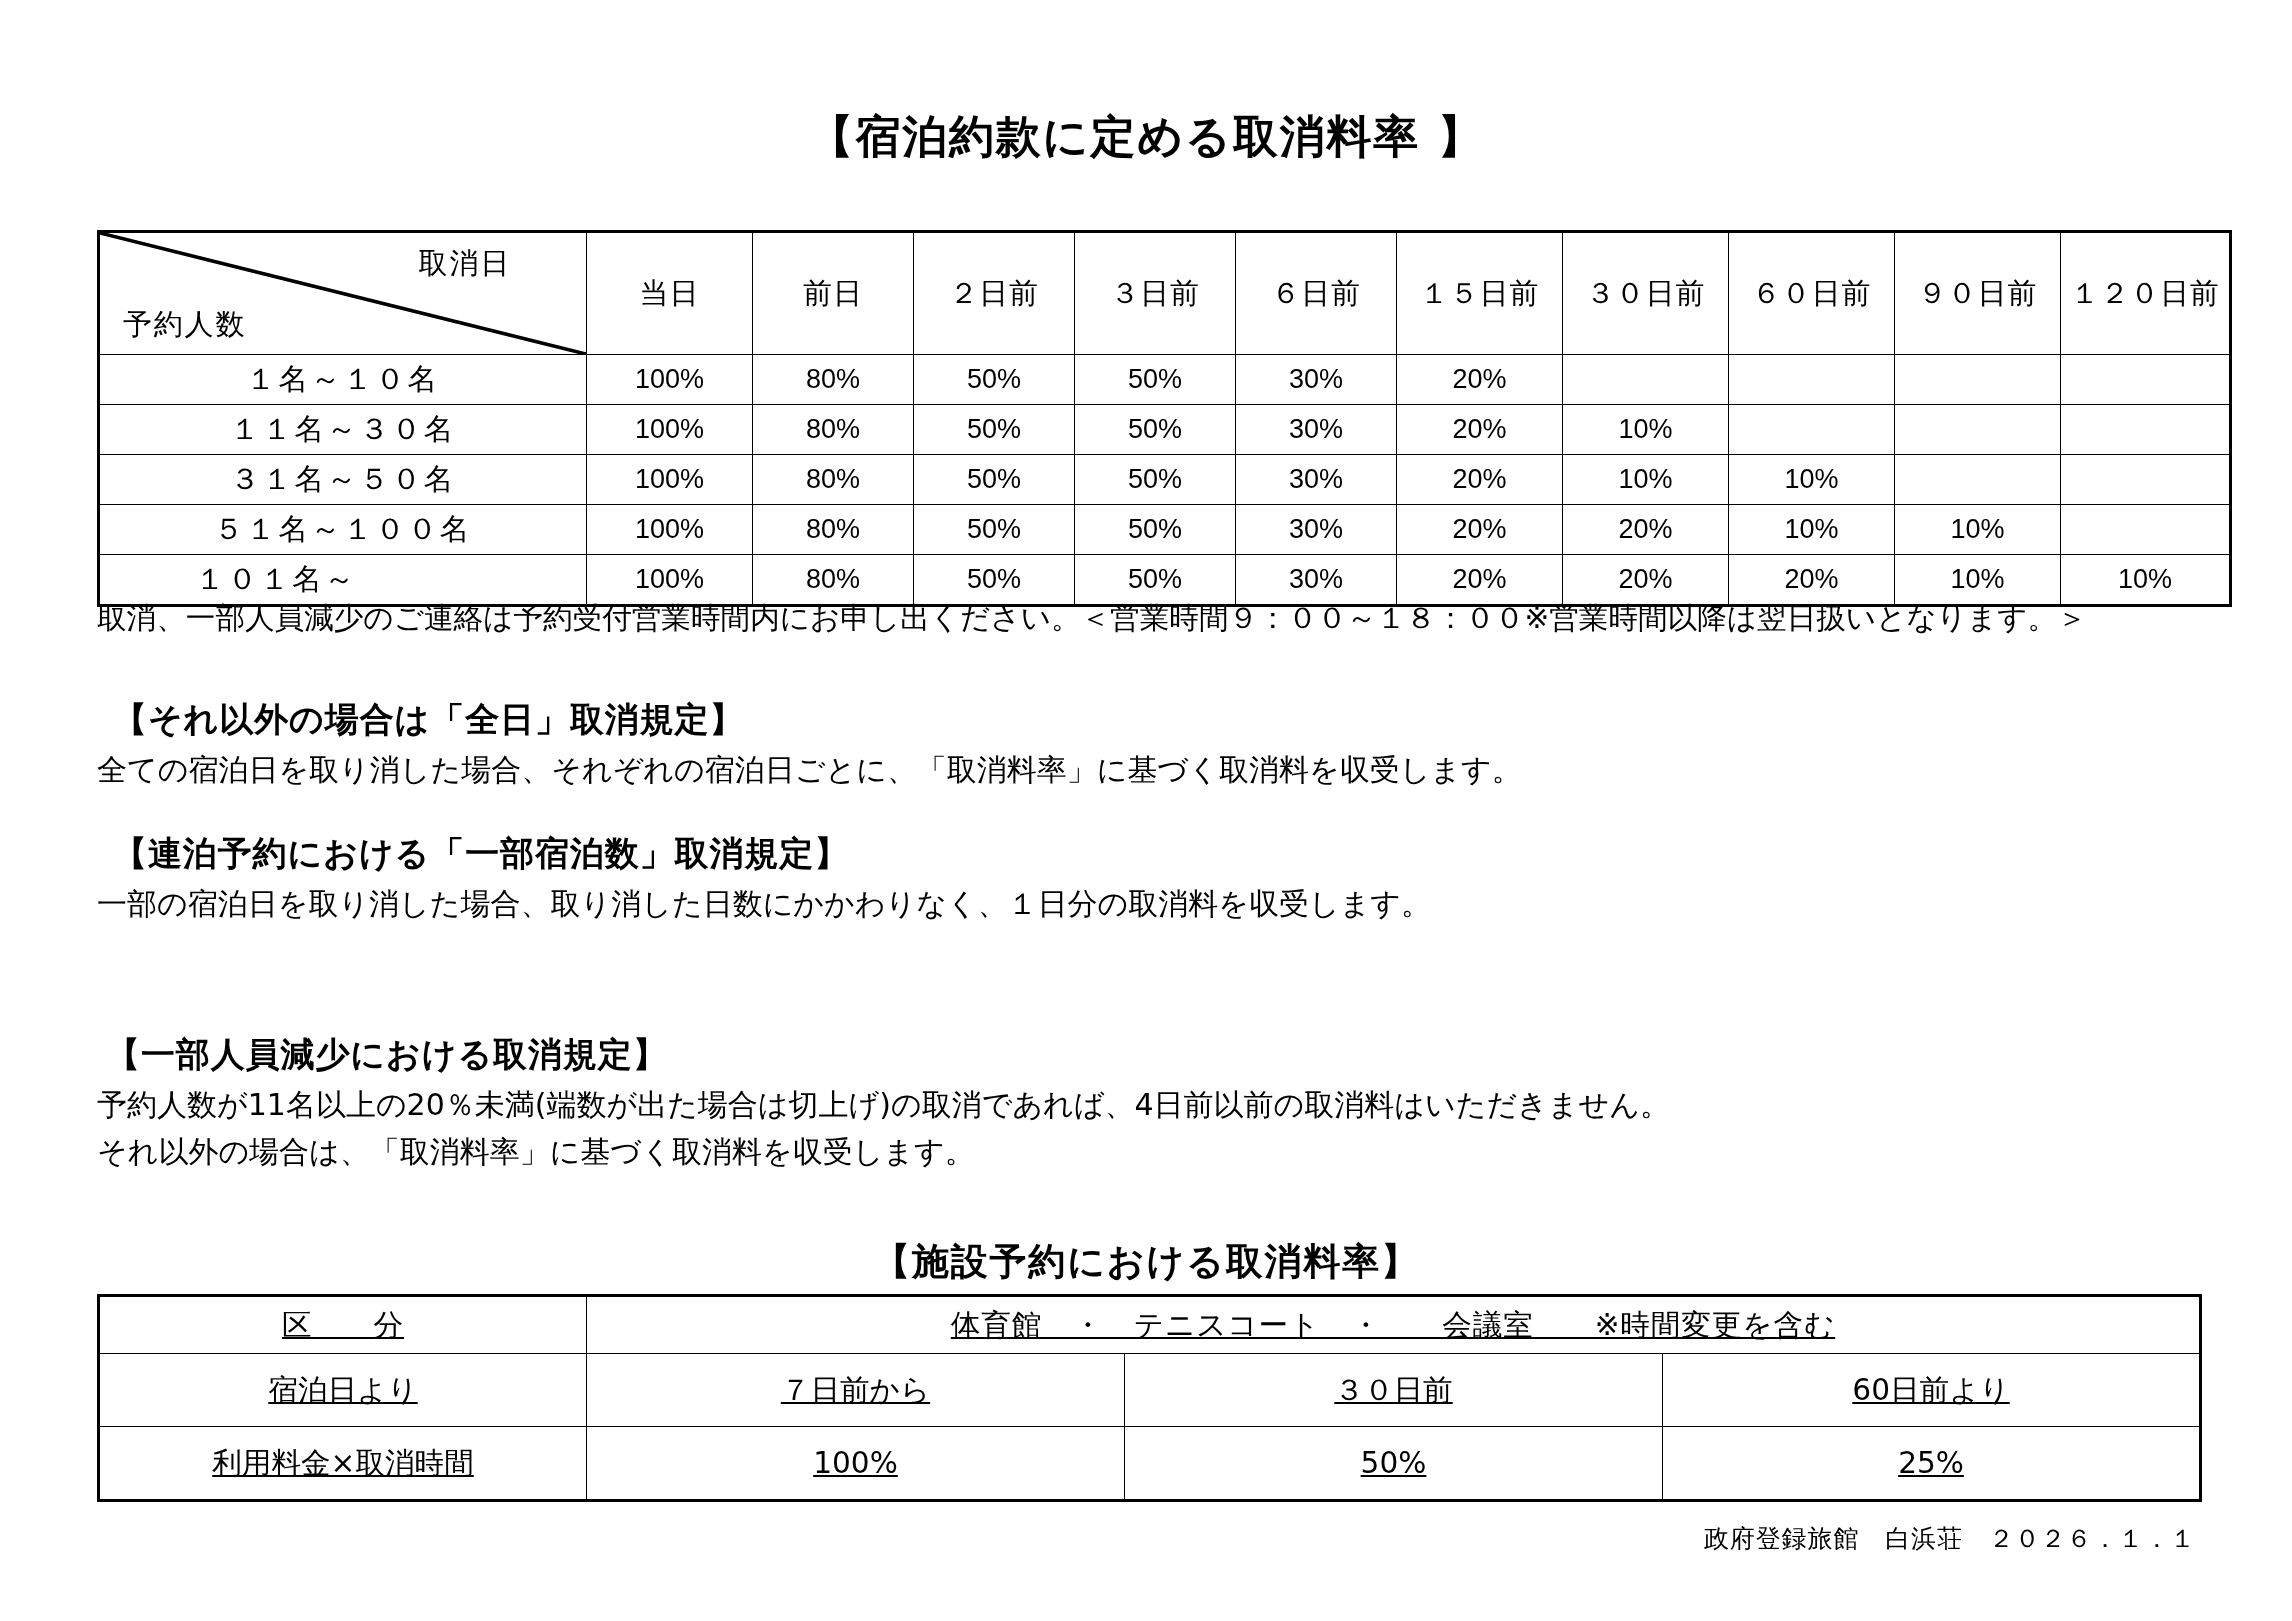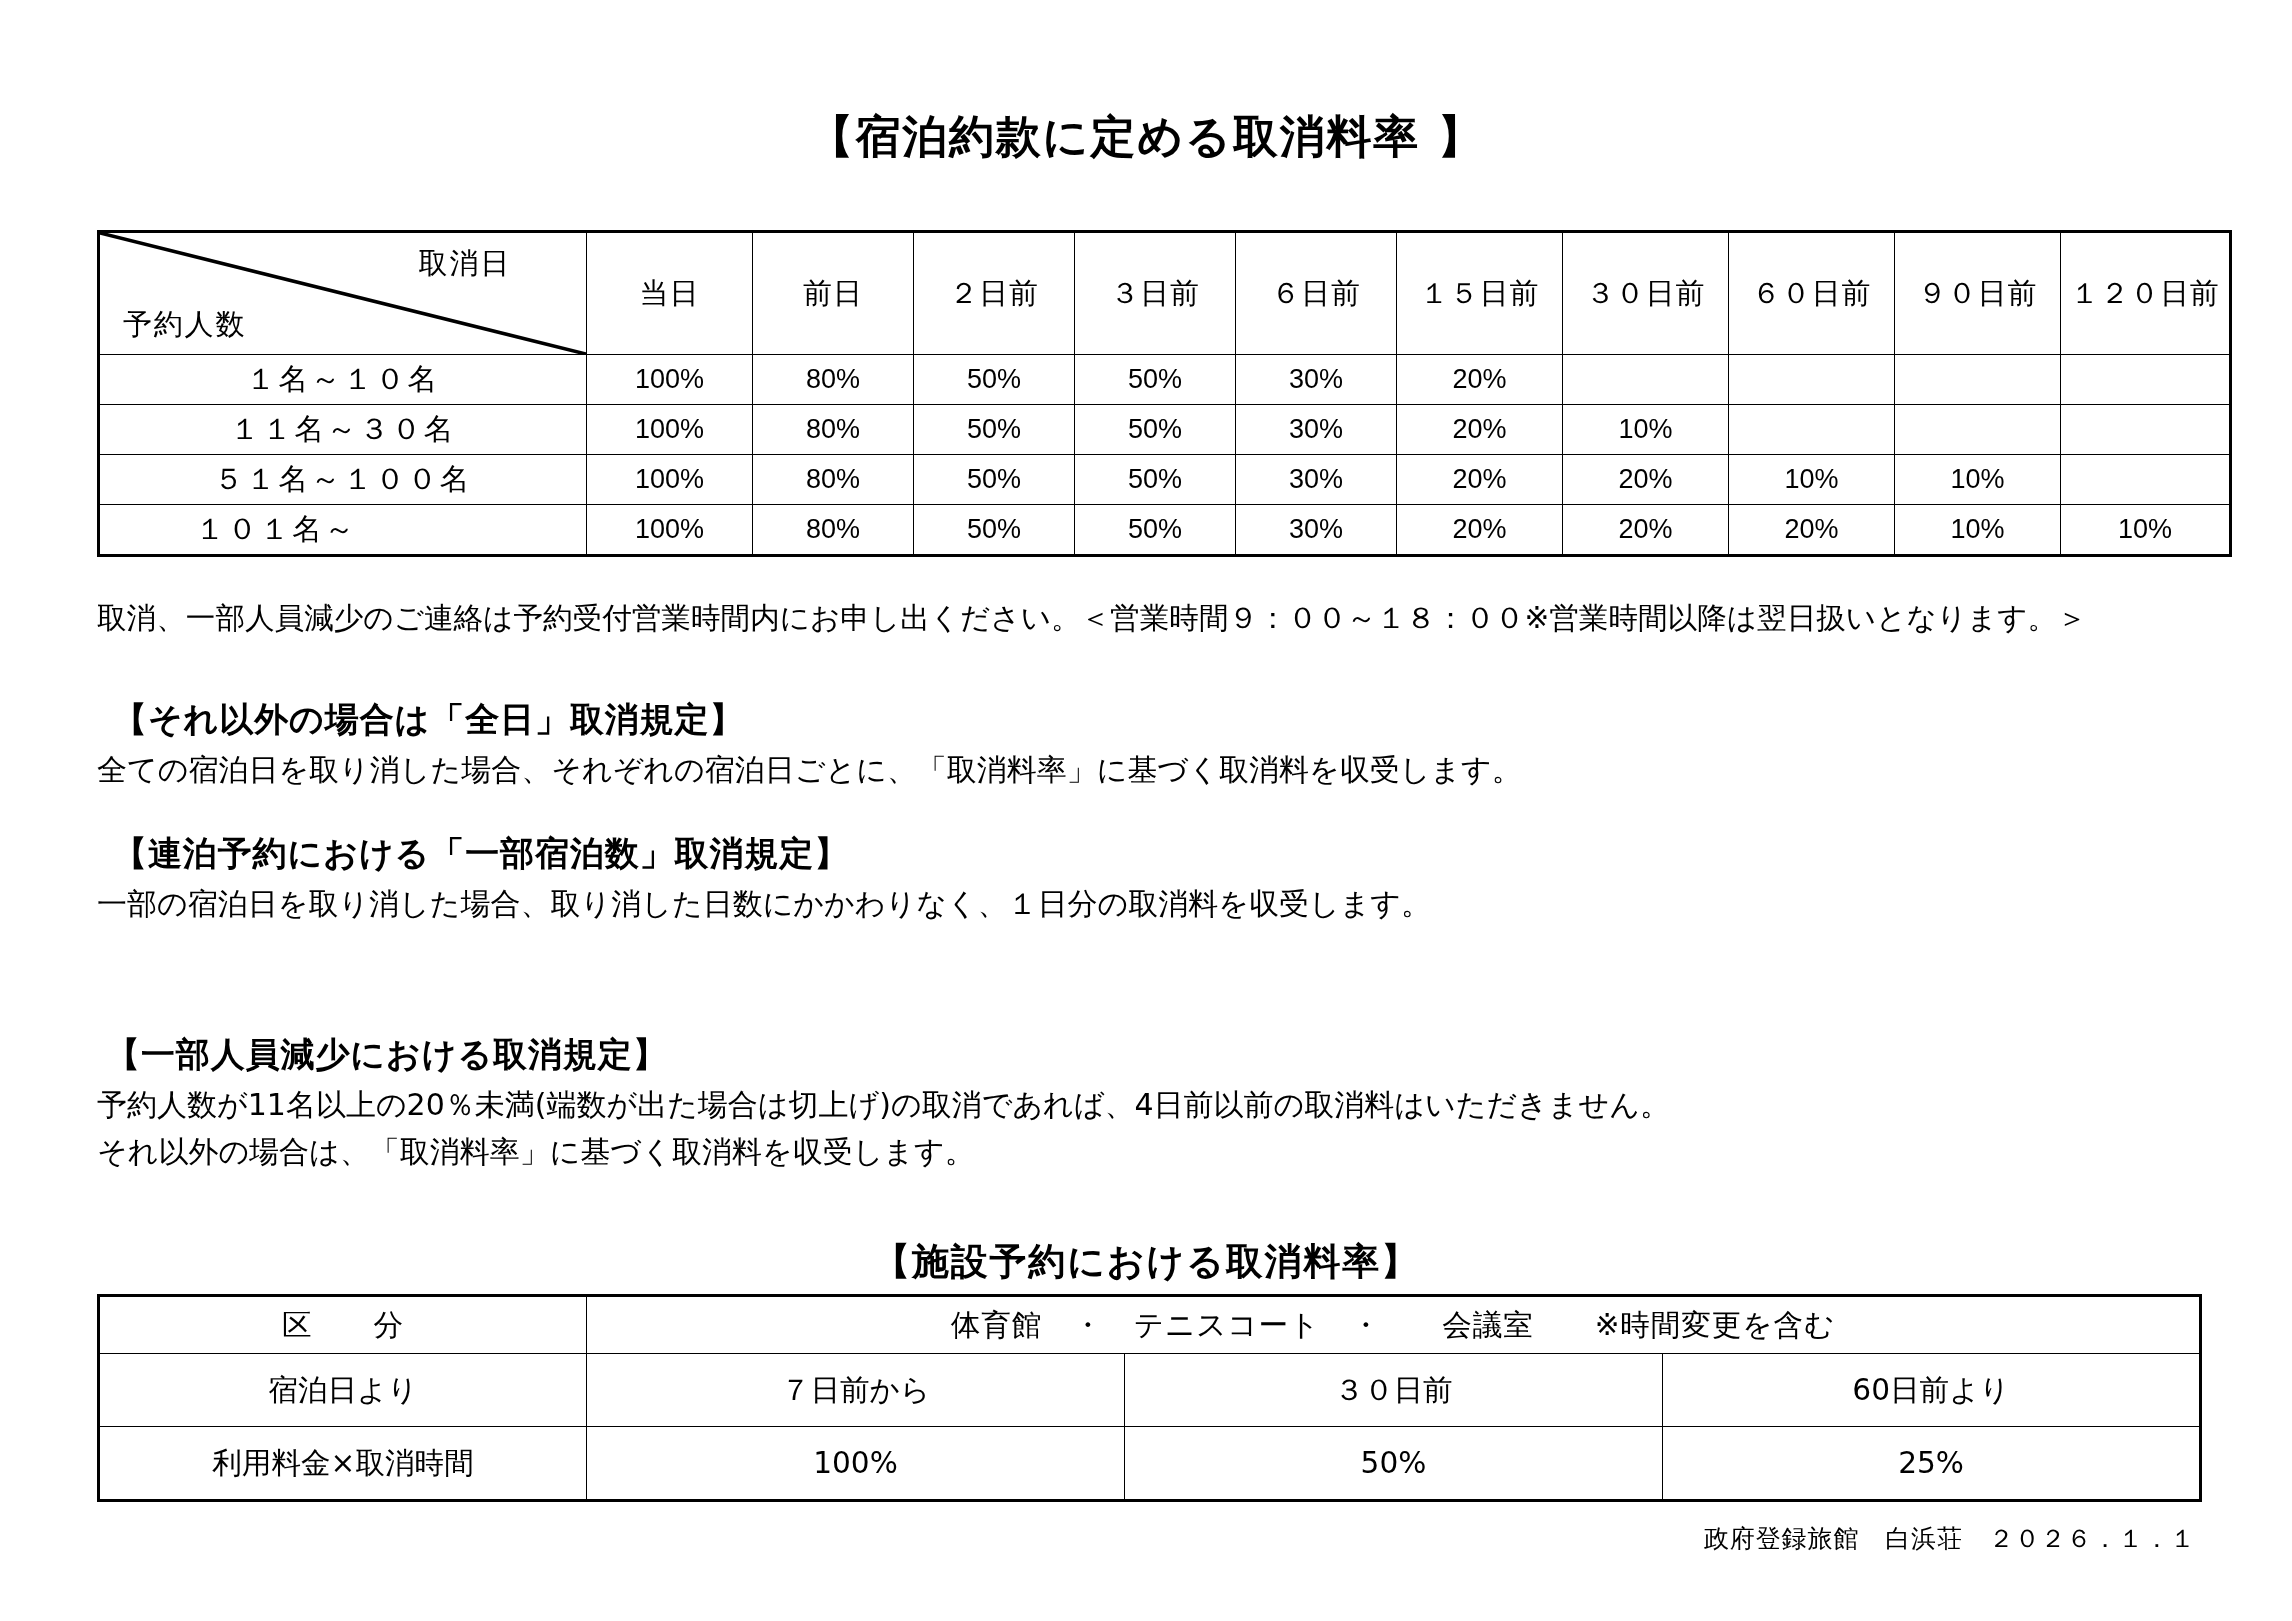--- a/index.html
+++ b/index.html
@@ -139,20 +139,21 @@
 
   
   #facility-table {
     left: 97px;
     top: 1294px;
     width: 2103px;
     border: 3.6px solid #000;
   }
   #facility-table td {
     font-size: 29.6px;
+    text-decoration: underline;
   }
   #facility-table tr.head td { height: 56px; letter-spacing: 0.9px; }
   #facility-table tr.body td { height: 72px; }
   #facility-table td.kubun { letter-spacing: 9px; }
   #facility-table td.merged { letter-spacing: 0.9px; }
 
   
   #footer {
     position: absolute;
     right: 97px;
@@ -226,20 +227,33 @@
         <td class="val">50%</td>
         <td class="val">50%</td>
         <td class="val">30%</td>
         <td class="val">20%</td>
         <td class="val">10%</td>
         <td class="val"></td>
         <td class="val"></td>
         <td class="val"></td>
       </tr>
       <tr>
+        <td class="rowlabel">３１名～５０名</td>
+        <td class="val">100%</td>
+        <td class="val">80%</td>
+        <td class="val">50%</td>
+        <td class="val">50%</td>
+        <td class="val">30%</td>
+        <td class="val">20%</td>
+        <td class="val">10%</td>
+        <td class="val">10%</td>
+        <td class="val"></td>
+        <td class="val"></td>
+      </tr>
+      <tr>
         <td class="rowlabel">５１名～１００名</td>
         <td class="val">100%</td>
         <td class="val">80%</td>
         <td class="val">50%</td>
         <td class="val">50%</td>
         <td class="val">30%</td>
         <td class="val">20%</td>
         <td class="val">20%</td>
         <td class="val">10%</td>
         <td class="val">10%</td>

